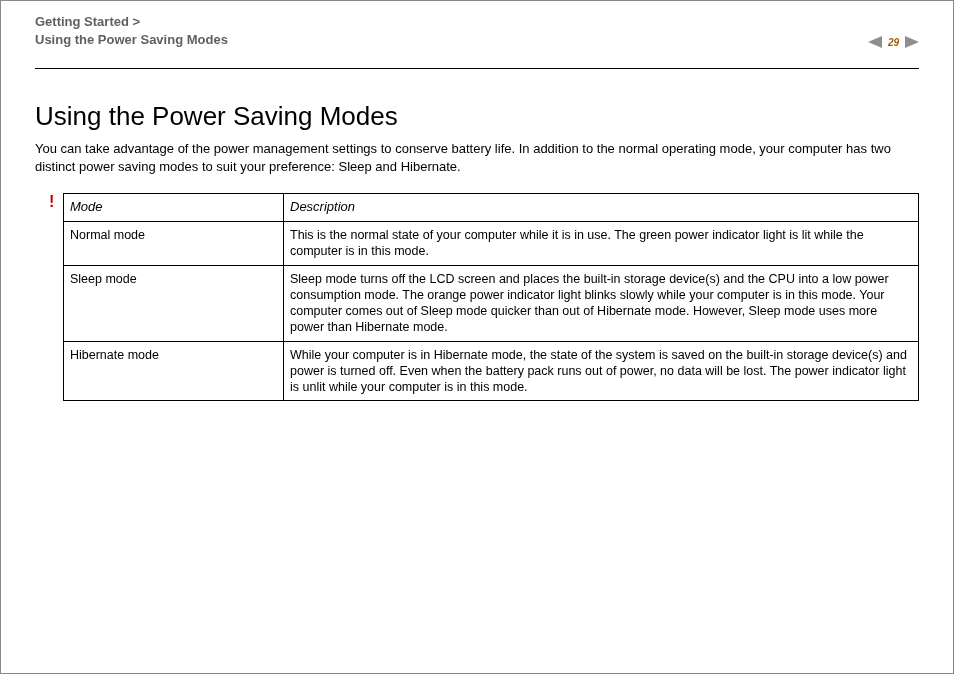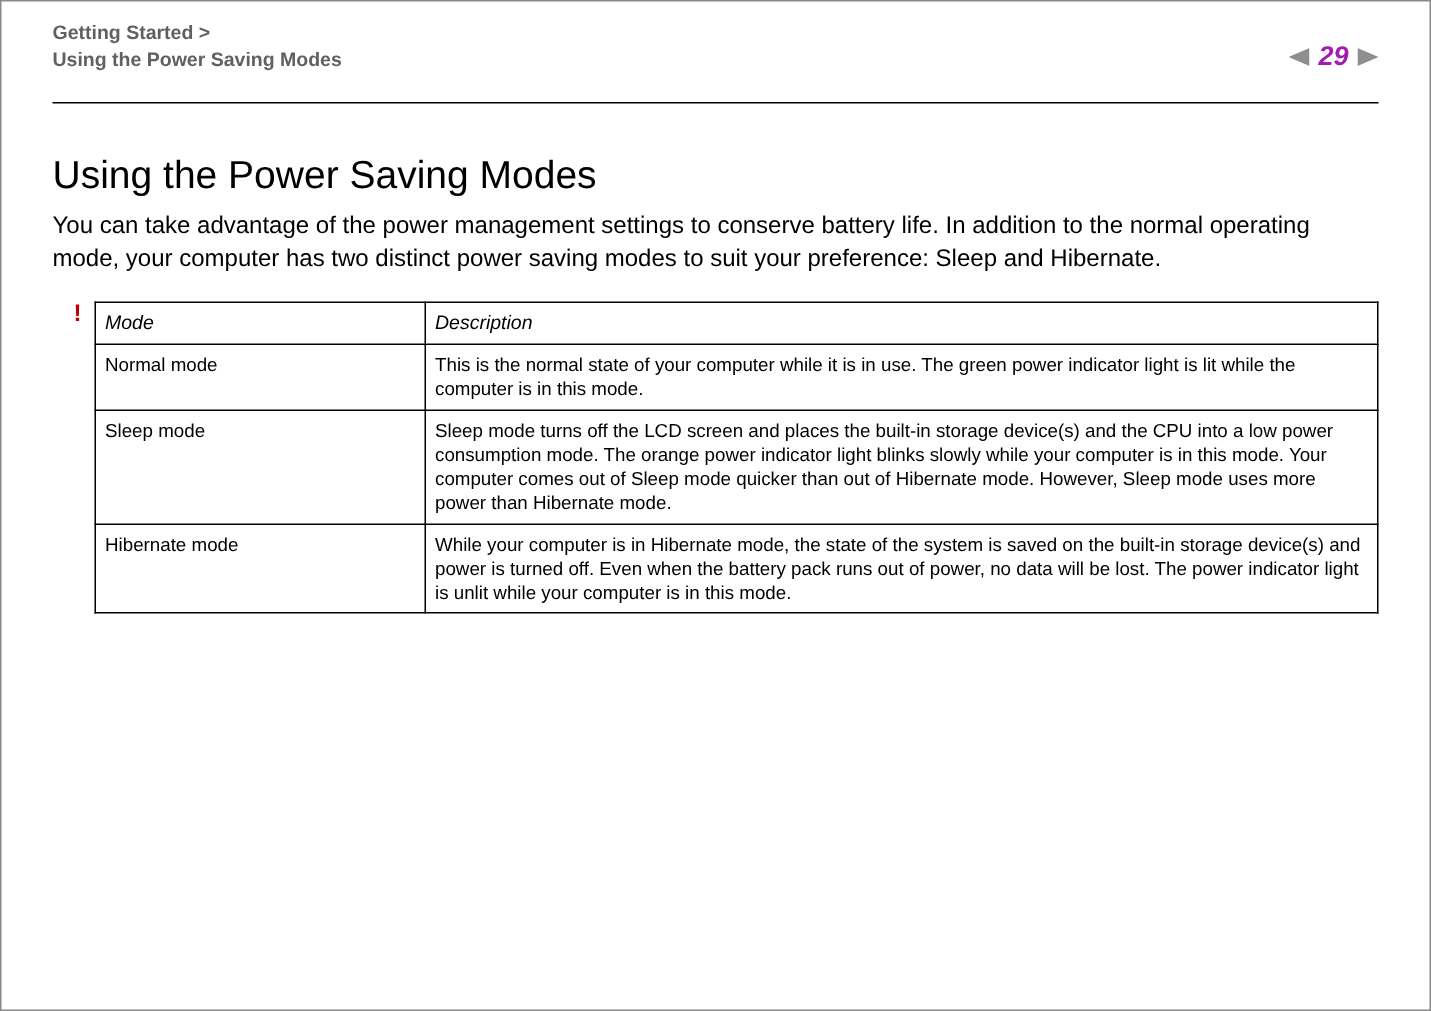--- a/index.html
+++ b/index.html
@@ -49,33 +49,33 @@
     width: 14px;
     height: 12px;
     display: inline-block;
   }
   .page-nav .arrow svg { display: block; }
   .page-nav .arrow-left  svg polygon { fill: #8e8e8e; }
   .page-nav .arrow-right svg polygon { fill: #8e8e8e; }
   .page-nav .num {
     font-style: italic;
     font-weight: bold;
-    font-size: 18px;
-    color: #a21caf;
+    font-size: 10px;
+    color: #a16207;
     margin: 0 2px;
   }
 
   
   h1.title {
     font-weight: 400;
     font-size: 26px;
     margin: 32px 0 8px 0;
   }
   .intro {
-    font-size: 16px;
+    font-size: 13px;
     line-height: 1.35;
     margin: 0 0 18px 0;
   }
 
   .alert-block {
     margin-left: 28px;
     margin-right: 4px;
     font-size: 13px;
     line-height: 1.35;
     position: relative;

